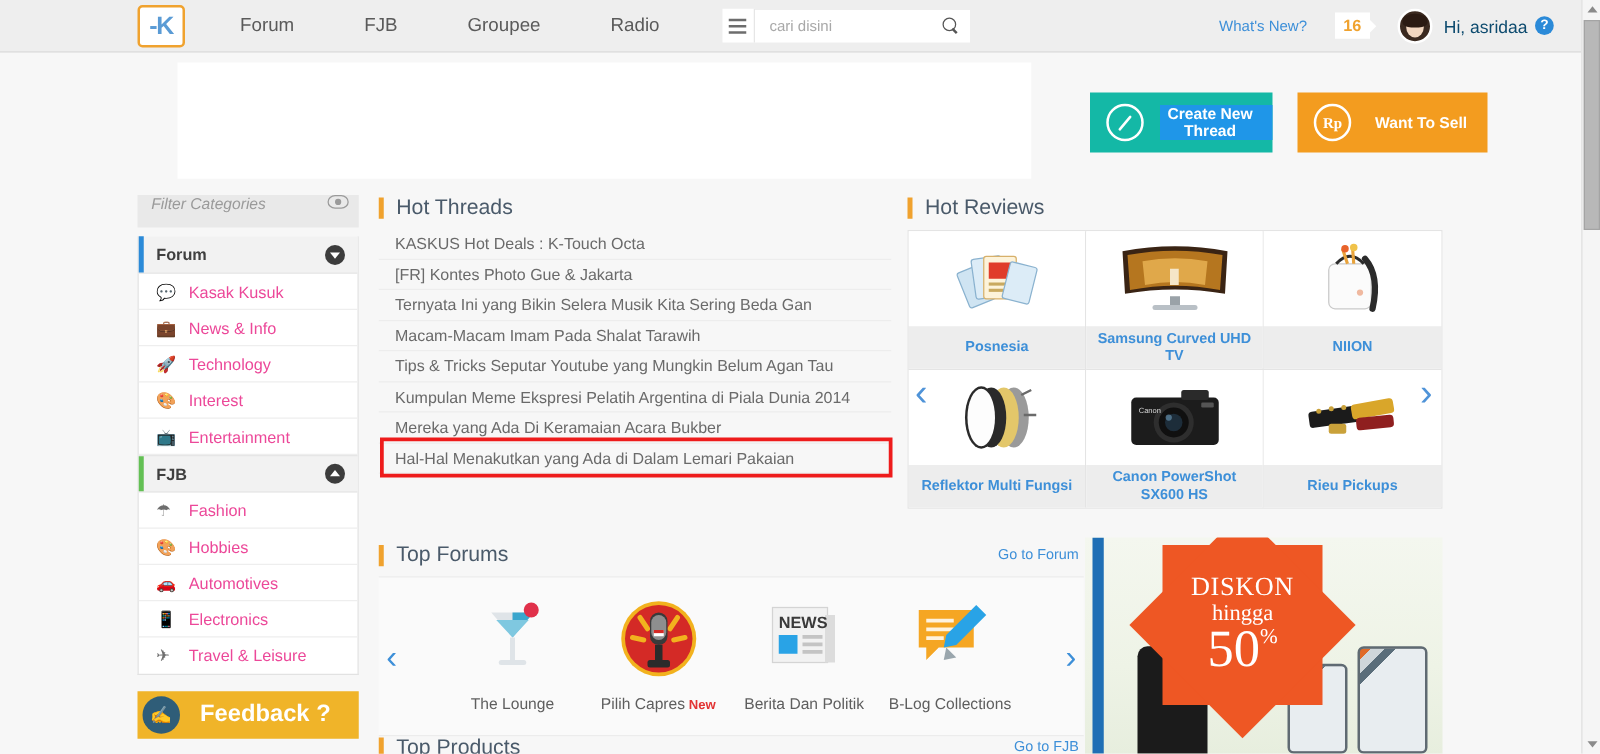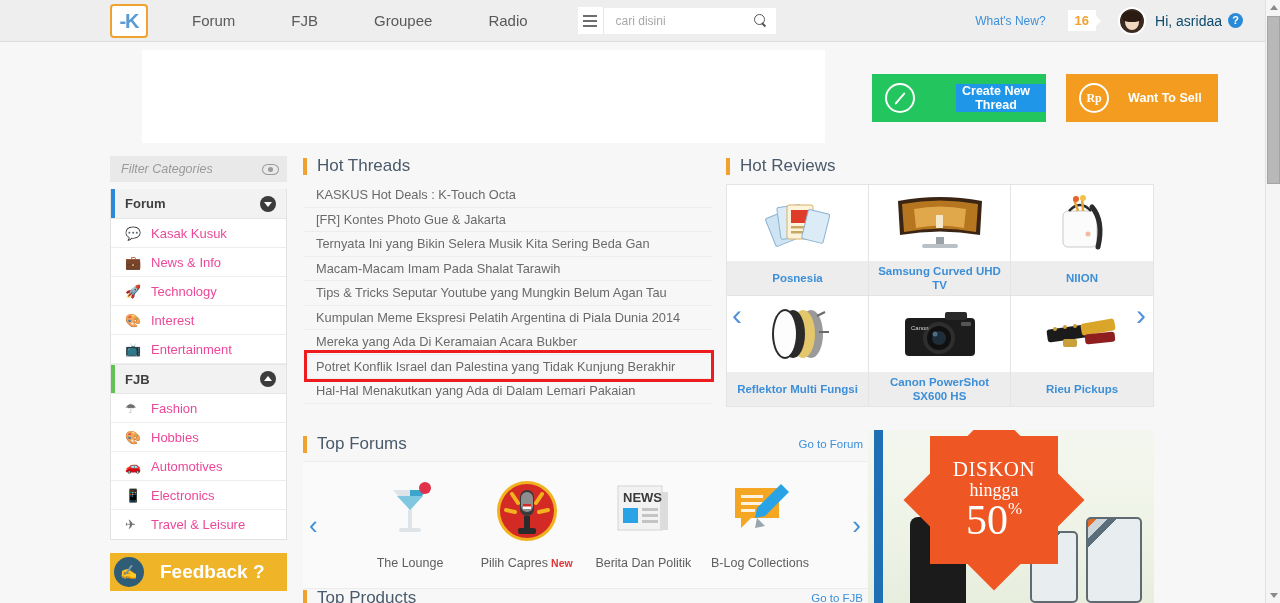--- a/index.html
+++ b/index.html
@@ -101,21 +101,21 @@
   }
 
   
   .top-banner {
     position: absolute; left: 142px; top: 50px; width: 683px; height: 93px; background: #fff;
   }
 
   
   .action-row { position: absolute; left: 872px; top: 74px; display: flex; }
   .act-btn { display: flex; align-items: center; height: 48px; }
-  .act-blue { background: #22c55e; gap: 28px; }
+  .act-blue { background: #14b8a6; }
   .act-orange { background: #f39c1f; margin-left: 20px; }
   .act-icon {
     width: 56px; height: 48px; display: flex; align-items: center; justify-content: center;
   }
   .circ {
     width: 30px; height: 30px; border-radius: 50%; border: 2px solid #fff;
     display: flex; align-items: center; justify-content: center;
     color: #fff; font-size: 12px; font-weight: bold; font-family: "Liberation Serif", serif;
   }
   .act-icon .pencil {
@@ -124,21 +124,21 @@
   }
   .act-label {
     color: #fff; font-size: 12.5px; font-weight: bold; line-height: 14px;
     padding: 0 16px 0 6px; text-align: center;
   }
   .act-blue .act-label { background: #1f96e8; }
 
   
   .sidebar { position: absolute; left: 110px; top: 156px; width: 177px; }
   .filter-bar {
-    height: 26px; background: #e9e9e9; display: flex; align-items: center;
+    height: 26px; background: #e9e9e9; display: flex; align-items: flex-start;
     justify-content: space-between; padding: 0 8px 0 11px;
   }
   .filter-bar .ftxt { font-size: 12.5px; color: #9a9a9a; font-style: italic; }
   .eye {
     width: 17px; height: 11px; border: 1.4px solid #9a9a9a; border-radius: 50%/70%;
     position: relative;
   }
   .eye::after {
     content: ""; position: absolute; left: 5px; top: 2px; width: 5px; height: 5px;
     border-radius: 50%; background: #9a9a9a;
@@ -425,21 +425,20 @@
       <span class="stxt">Hot Threads</span>
     </div>
     <div class="ht-list">
       <div class="ht-item">KASKUS Hot Deals : K-Touch Octa</div>
       <div class="ht-item">[FR] Kontes Photo Gue &amp; Jakarta</div>
       <div class="ht-item">Ternyata Ini yang Bikin Selera Musik Kita Sering Beda Gan</div>
       <div class="ht-item">Macam-Macam Imam Pada Shalat Tarawih</div>
       <div class="ht-item">Tips &amp; Tricks Seputar Youtube yang Mungkin Belum Agan Tau</div>
       <div class="ht-item">Kumpulan Meme Ekspresi Pelatih Argentina di Piala Dunia 2014</div>
       <div class="ht-item">Mereka yang Ada Di Keramaian Acara Bukber</div>
-      <div class="ht-item">Potret Konflik Israel dan Palestina yang Tidak Kunjung Berakhir</div>
       <div class="ht-item">Hal-Hal Menakutkan yang Ada di Dalam Lemari Pakaian</div>
     </div>
     <div class="ht-highlight"></div>
   </div>
 
   <div class="hot-reviews">
     <div class="sec-head">
       <span class="tick"></span>
       <span class="stxt">Hot Reviews</span>
     </div>

